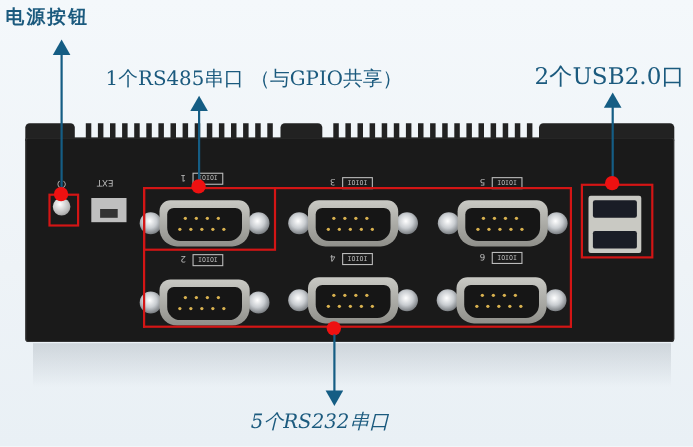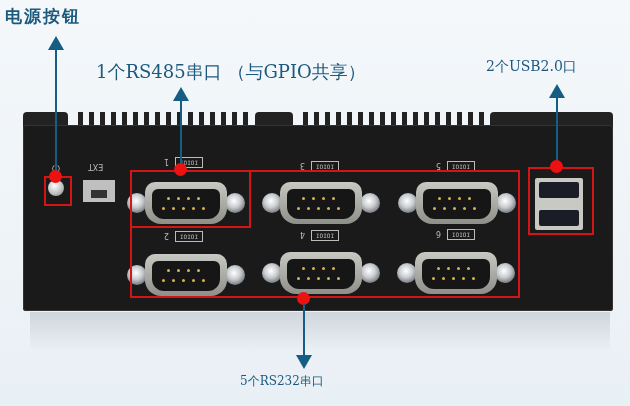--- a/index.html
+++ b/index.html
@@ -2,22 +2,22 @@
 <html><head>
 <meta charset="utf-8">
 <style>
   html,body{margin:0;padding:0;}
   body{width:630px;height:406px;overflow:hidden;position:relative;
     background:linear-gradient(180deg,#f4f8fb 0%,#eef3f7 60%,#e9f0f5 100%);
     font-family:"DejaVu Serif",serif;}
   .label{position:absolute;color:#1b5a7e;white-space:nowrap;line-height:1;}
   .lbl-power{left:5px;top:8px;font-size:17px;font-weight:bold;font-family:"DejaVu Sans",sans-serif;letter-spacing:2px;}
   .lbl-rs485{left:96px;top:63px;font-size:18px;}
-  .lbl-usb{left:486px;top:59px;font-size:14px;}
-  .lbl-rs232{left:240px;top:375px;font-size:12px;}
+  .lbl-usb{left:486px;top:59px;font-size:21px;}
+  .lbl-rs232{left:228px;top:375px;font-size:18px;font-style:italic;}
   .line{position:absolute;background:#155d84;width:2px;}
   .arrow-up{position:absolute;width:0;height:0;border-left:8px solid transparent;border-right:8px solid transparent;border-bottom:14px solid #155d84;}
   .arrow-down{position:absolute;width:0;height:0;border-left:8px solid transparent;border-right:8px solid transparent;border-top:14px solid #155d84;}
   .dot{position:absolute;width:13px;height:13px;border-radius:50%;background:#ee1111;}
   .box{position:absolute;border:2px solid #d31515;}
   .device{position:absolute;left:23px;top:125px;width:590px;height:186px;background:#1a1a1a;border-radius:3px;
     box-shadow:inset 0 0 0 1px #333;}
   .fins{position:absolute;left:23px;top:112px;width:590px;height:18px;}
   .fin{position:absolute;top:0;width:5px;height:16px;background:#222;border-radius:0 0 2px 2px;}
   .fin-block{position:absolute;top:0;height:16px;background:#222;border-radius:4px 4px 0 0;}

